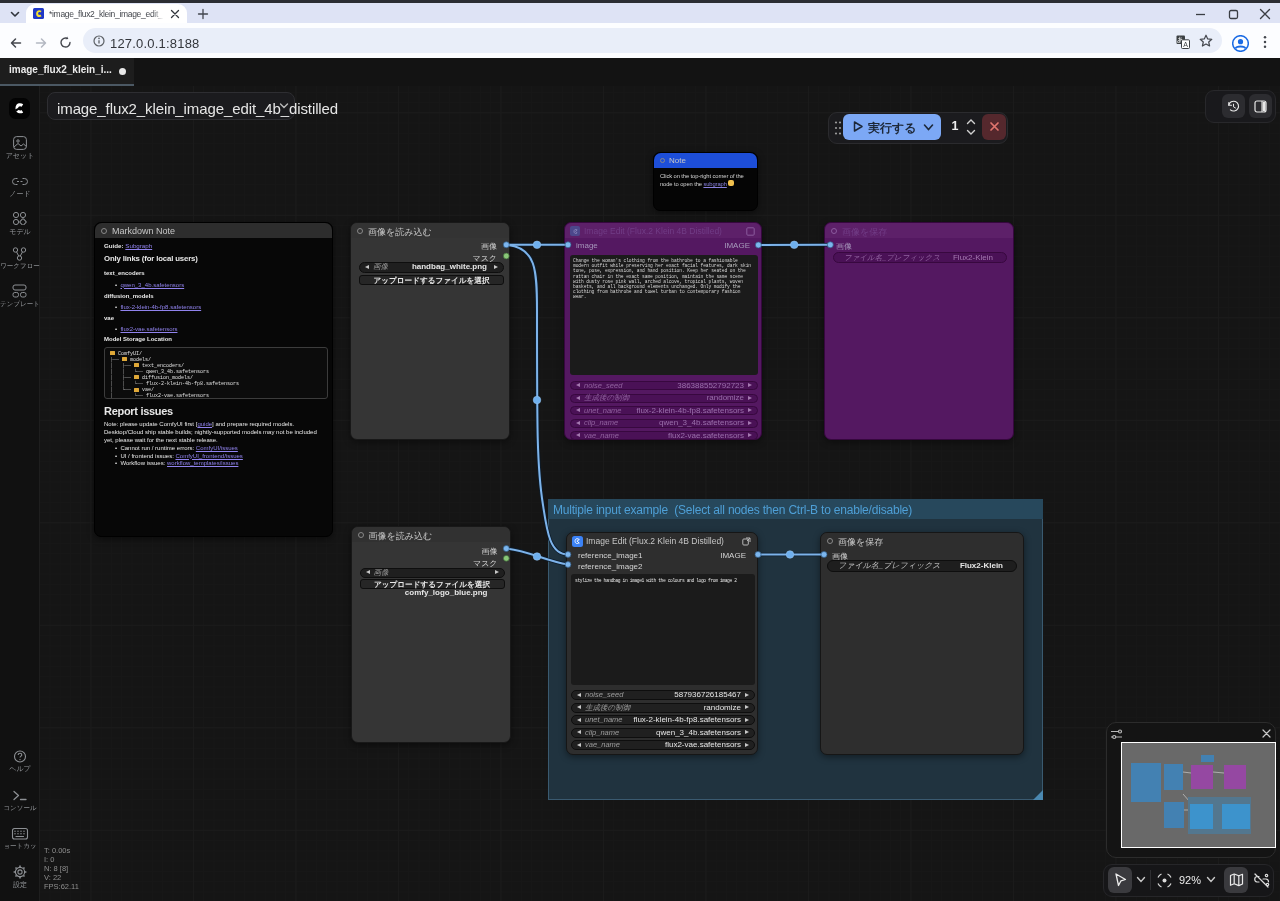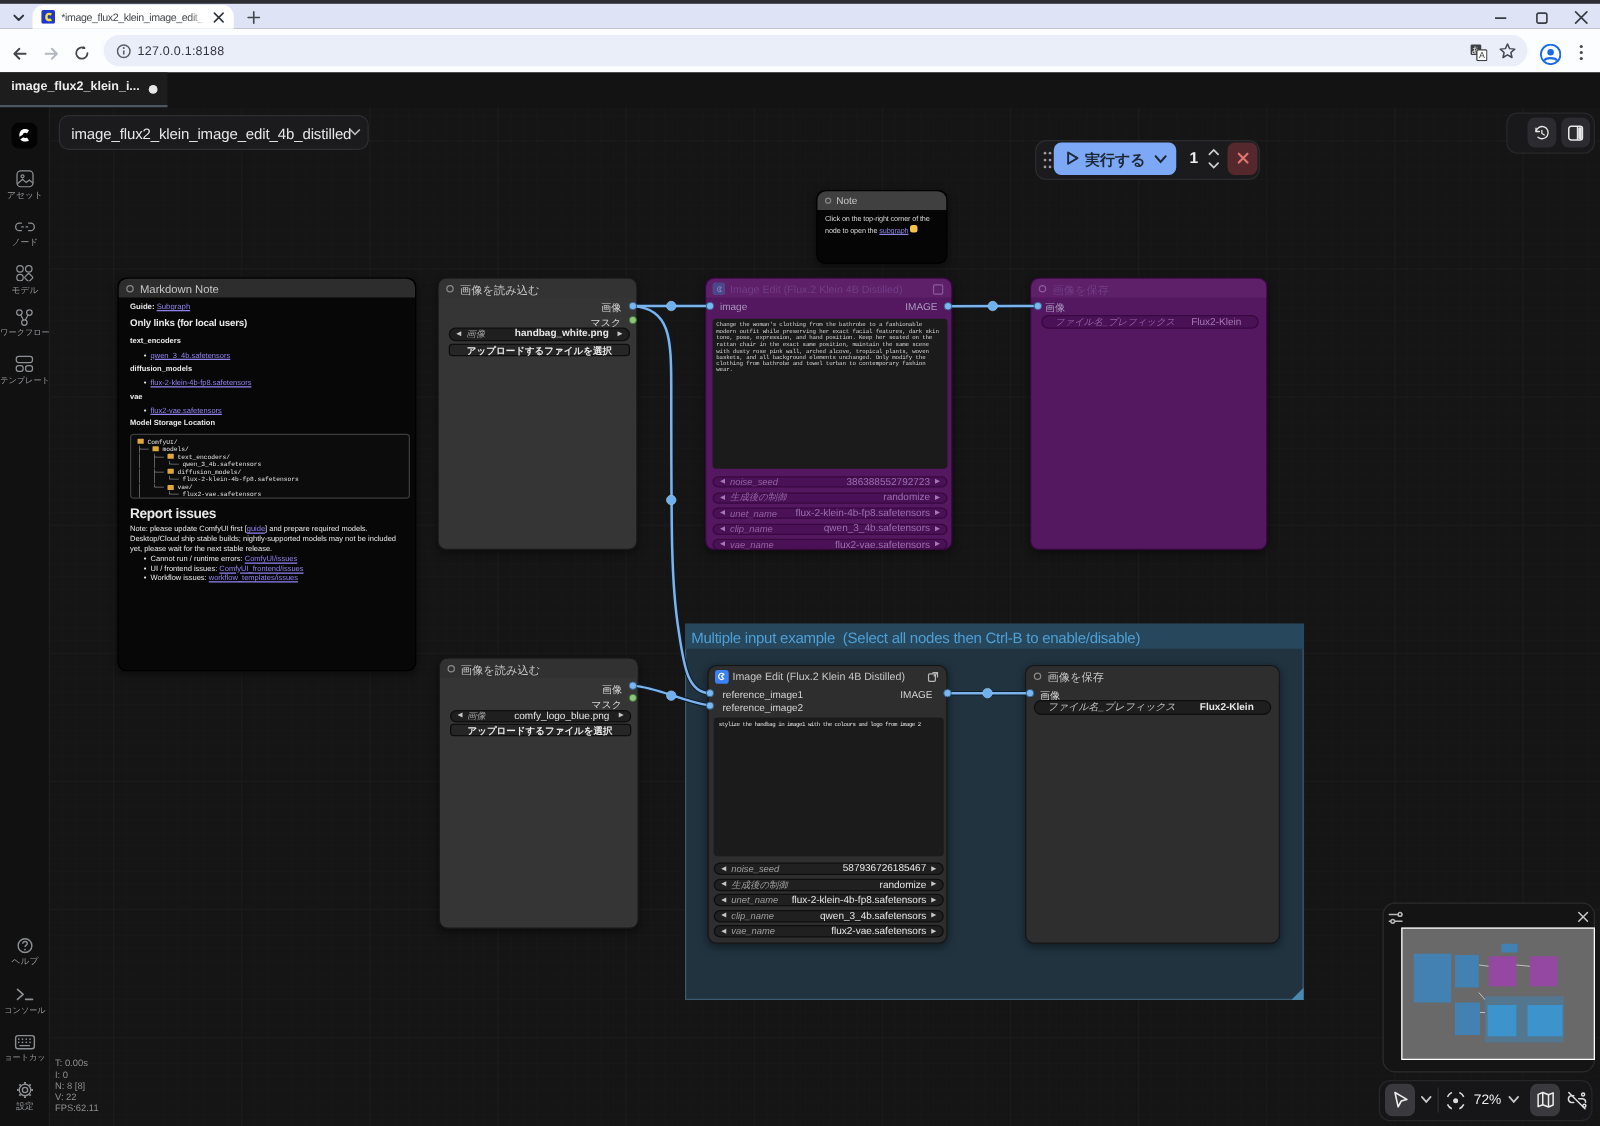--- a/index.html
+++ b/index.html
@@ -8,21 +8,21 @@
 #app{position:relative;width:1280px;height:901px;}
 .abs{position:absolute;}
 
 #frametop{left:0;top:0;width:1280px;height:3px;background:#2b2d33;}
 #tabstrip{left:0;top:3px;width:1280px;height:20px;background:#dee3f5;}
 #toolbar{left:0;top:23px;width:1280px;height:35px;background:#fcfdff;}
 #tab{left:26px;top:4px;width:161px;height:19px;background:#ffffff;border-radius:9px 9px 0 0;}
 #tabtitle{left:49px;top:8.5px;width:118px;height:12px;font-size:8.5px;letter-spacing:-0.3px;color:#45484e;white-space:nowrap;overflow:hidden;}
 #tabfade{left:152px;top:6px;width:15px;height:15px;background:linear-gradient(to right,rgba(255,255,255,0),#ffffff 80%);}
 #omnibox{left:83px;top:28px;width:1139px;height:25px;background:#e9eef9;border-radius:13px;}
-#urltext{left:110px;top:35.5px;font-size:10px;color:#33363b;letter-spacing:0.2px;}
+#urltext{left:110px;top:35.5px;font-size:13px;color:#33363b;letter-spacing:0.2px;}
 
 #ctabbar{left:0;top:58px;width:1280px;height:28px;background:#131313;}
 #ctab{left:0;top:58px;width:134px;height:26px;background:#1d1d1d;}
 #ctabline{left:0;top:84px;width:134px;height:2px;background:#4b5863;}
 #ctabtitle{left:9px;top:64px;font-size:10px;font-weight:bold;color:#ececec;}
 #ctabdot{left:119px;top:68px;width:7px;height:7px;border-radius:50%;background:#e8e8e8;}
 
 #canvas{left:40px;top:86px;width:1240px;height:815px;background:#151515;
  background-image:linear-gradient(#1b1b1b 1px,transparent 1px),linear-gradient(90deg,#1b1b1b 1px,transparent 1px),linear-gradient(#171717 1px,transparent 1px),linear-gradient(90deg,#171717 1px,transparent 1px);
  background-size:102.5px 102.5px,102.5px 102.5px,10.25px 10.25px,10.25px 10.25px;
@@ -149,21 +149,21 @@
     <div class="abs" style="left:548px;top:499px;width:495px;height:301px;background:#20333f;border:1px solid #3a5a70;"></div>
     <div class="abs" style="left:548px;top:499px;width:495px;height:20px;background:#27485c;"></div>
     <div class="abs" style="left:553px;top:503px;font-size:12px;letter-spacing:-0.2px;color:#4e9fd6;">Multiple input example&nbsp; (Select all nodes then Ctrl-B to enable/disable)</div>
     <svg class="abs" style="left:1033px;top:790px" width="10" height="10" viewBox="0 0 10 10">
         <path d="M10 0 L10 10 L0 10 Z" fill="#4a88b0"></path>
       </svg>
   </div>
   <div id="nodes">
 
     <div class="node" style="left:653px;top:152px;width:105px;height:59px;background:#050505;border:1px solid #000;">
-      <div class="nhead" style="background:#404040;">
+      <div class="nhead" style="background:#1d4ed8;">
           <div class="ndot" style="width:5px;height:5px;border-width:1px;"></div>
           <div class="ntitle" style="font-size:8px;left:15px;">Note</div>
         </div>
       <div class="abs" style="left:6px;top:20px;width:97px;font-size:5.8px;line-height:7.2px;color:#d4d4d4;letter-spacing:-0.1px;">Click on the top-right corner of the node to open the <span style="color:#8a82e0;text-decoration:underline;">subgraph</span> <span style="display:inline-block;width:6px;height:6px;background:#f2c14e;border-radius:2px;"></span></div>
     </div>
 
     <div class="node" style="left:94px;top:222px;width:239px;height:315px;background:#070707;border:1px solid #000;">
       <div class="nhead" style="background:#2d2d2d;">
           <div class="ndot"></div>
           <div class="ntitle">Markdown Note</div>
@@ -266,21 +266,21 @@
     <div class="node" style="left:350.5px;top:526px;width:160px;height:217px;background:#353535;border:1px solid #181818;">
       <div class="nhead" style="background:#313131;">
           <div class="ndot"></div>
           <div class="ntitle">画像を読み込む</div>
         </div>
       <div class="portlabel" style="right:12px;top:19px;">画像</div>
       <div class="portlabel" style="right:12px;top:30.5px;">マスク</div>
       <div class="widget" style="left:8px;top:40.5px;width:145px;height:10px;background:#1f1f1f;border:1px solid #0e0e0e;">
           <div class="warrL"></div>
           <div class="wname">画像</div>
-          <div class="wval" style="right:16px;font-weight:normal;">comfy_logo_blue.png</div>
+          <div class="wval" style="right:16px;font-weight:bold;margin-top:20px;">comfy_logo_blue.png</div>
           <div class="warrR"></div>
         </div>
       <div class="widget" style="left:8px;top:52px;width:145px;height:9.5px;background:#262626;border:1px solid #0e0e0e;border-radius:3px;text-align:center;"><span style="line-height:9px;font-size:7.6px;font-weight:bold;color:#e8e8e8;">アップロードするファイルを選択</span></div>
     </div>
 
     <div class="node" style="left:566px;top:532px;width:192px;height:223px;background:#2e2e2e;border:1px solid #161616;">
       <div class="nhead" style="background:#2e2e2e;border-radius:7px 7px 0 0;"></div>
       <div class="abs" style="left:5px;top:3px;width:11px;height:11px;background:#3b82f6;border-radius:2.5px;"></div>
       <svg class="abs" style="left:6px;top:4px" width="8" height="8" viewBox="0 0 8 8">
           <path d="M5.8 2.2 C4.8 1.4 3 1.5 2.4 2.6 C1.8 3.7 2 5.4 2.9 6.1 C3.8 6.8 5.2 6.6 5.9 5.9 M4.2 4 L6.2 2.6 M4.3 4.2 L6 6" fill="none" stroke="#fff" stroke-width="0.9" stroke-linecap="round"></path>
@@ -468,21 +468,21 @@
           <g stroke-width="1.6">
             <path d="M7 0.6 L7 2 M7 12 L7 13.4 M0.6 7 L2 7 M12 7 L13.4 7 M2.5 2.5 L3.5 3.5 M10.5 10.5 L11.5 11.5 M11.5 2.5 L10.5 3.5 M3.5 10.5 L2.5 11.5"></path>
           </g>
         </g>
       </svg>
     <div class="sidelabel" style="top:880px">設定</div>
   </div>
   <div id="overlays">
 
     <div class="abs" style="left:47px;top:92px;width:248px;height:28px;background:#1b1b1e;border:1px solid #2e2e32;border-radius:8px;"></div>
-    <div class="abs" style="left:57px;top:99.5px;font-size:12px;color:#e6e6e6;letter-spacing:-0.1px;">image_flux2_klein_image_edit_4b_distilled</div>
+    <div class="abs" style="left:57px;top:99.5px;font-size:15px;color:#e6e6e6;letter-spacing:-0.1px;">image_flux2_klein_image_edit_4b_distilled</div>
     <svg class="abs" style="left:279px;top:102px" width="10" height="8" viewBox="0 0 10 8">
         <path d="M1.5 2 L5 5.5 L8.5 2" stroke="#b8b8b8" stroke-width="1.4" fill="none" stroke-linecap="round"></path>
       </svg>
 
     <div class="abs" style="left:828px;top:112px;width:180px;height:32px;background:#1b1b1e;border:1px solid #2b2b2e;border-radius:9px;"></div>
     <svg class="abs" style="left:833px;top:120px" width="10" height="16" viewBox="0 0 10 16">
         <g fill="#9a9a9a">
           <circle cx="3" cy="2.5" r="1.1"></circle>
           <circle cx="7" cy="2.5" r="1.1"></circle>
           <circle cx="3" cy="8" r="1.1"></circle>
@@ -559,21 +559,21 @@
     <svg class="abs" style="left:1136px;top:876px" width="10" height="8" viewBox="0 0 10 8">
         <path d="M1.5 1.5 L5 5.5 L8.5 1.5" stroke="#c8c8c8" stroke-width="1.4" fill="none" stroke-linecap="round"></path>
       </svg>
     <div class="abs" style="left:1150px;top:870px;width:1px;height:20px;background:#2e2e31;"></div>
     <svg class="abs" style="left:1156px;top:872px" width="17" height="17" viewBox="0 0 17 17">
         <g stroke="#dcdcdc" stroke-width="1.2" fill="none">
           <path d="M5.5 2 A6.8 6.8 0 0 0 2 5.5 M11.5 2 A6.8 6.8 0 0 1 15 5.5 M5.5 15 A6.8 6.8 0 0 1 2 11.5 M11.5 15 A6.8 6.8 0 0 0 15 11.5"></path>
         </g>
         <circle cx="8.5" cy="8.5" r="2" fill="#dcdcdc"></circle>
       </svg>
-    <div class="abs" style="left:1179px;top:874px;font-size:11px;color:#ececec;">72%</div>
+    <div class="abs" style="left:1179px;top:874px;font-size:11px;color:#ececec;">92%</div>
     <svg class="abs" style="left:1206px;top:876px" width="10" height="8" viewBox="0 0 10 8">
         <path d="M1.5 1.5 L5 5.5 L8.5 1.5" stroke="#c8c8c8" stroke-width="1.4" fill="none" stroke-linecap="round"></path>
       </svg>
     <div class="abs" style="left:1224px;top:867px;width:24px;height:26px;background:#3a3a3e;border-radius:6px;"></div>
     <svg class="abs" style="left:1229px;top:872px" width="15" height="16" viewBox="0 0 15 16">
         <path d="M1.5 3.5 L5.2 2 L9.8 3.8 L13.5 2.3 L13.5 12 L9.8 13.6 L5.2 11.8 L1.5 13.3 Z" fill="none" stroke="#ececec" stroke-width="1.2" stroke-linejoin="round"></path>
         <path d="M5.2 2.2 L5.2 11.8 M9.8 3.8 L9.8 13.4" stroke="#ececec" stroke-width="1.2"></path>
       </svg>
     <svg class="abs" style="left:1253px;top:872px" width="17" height="17" viewBox="0 0 17 17">
         <g stroke="#dcdcdc" stroke-width="1.2" fill="none" stroke-linecap="round">

